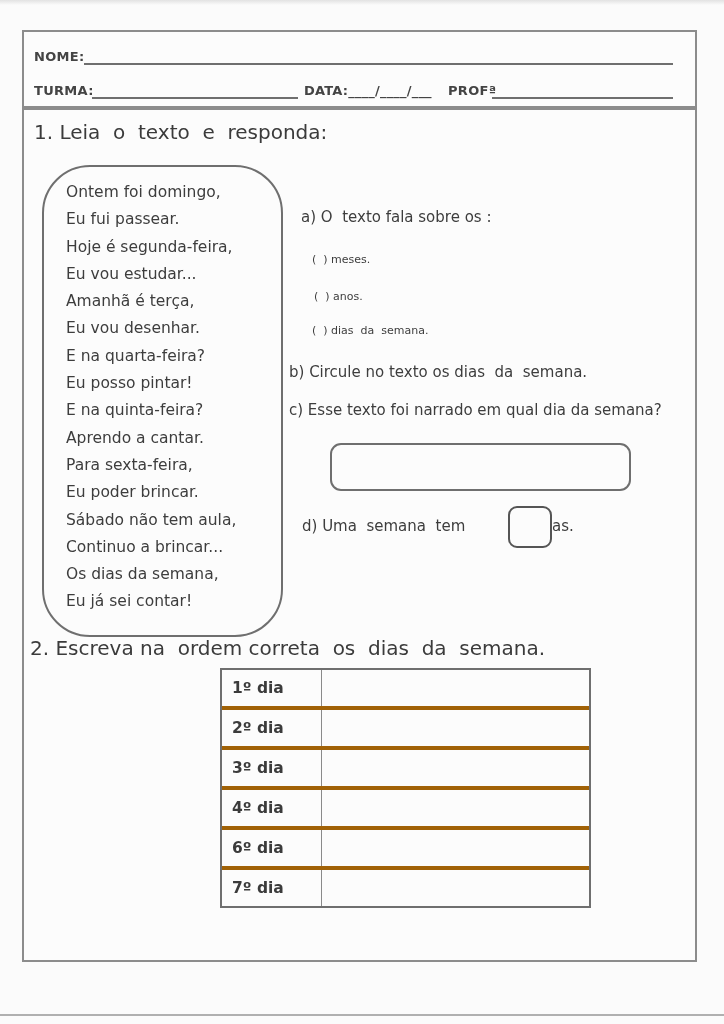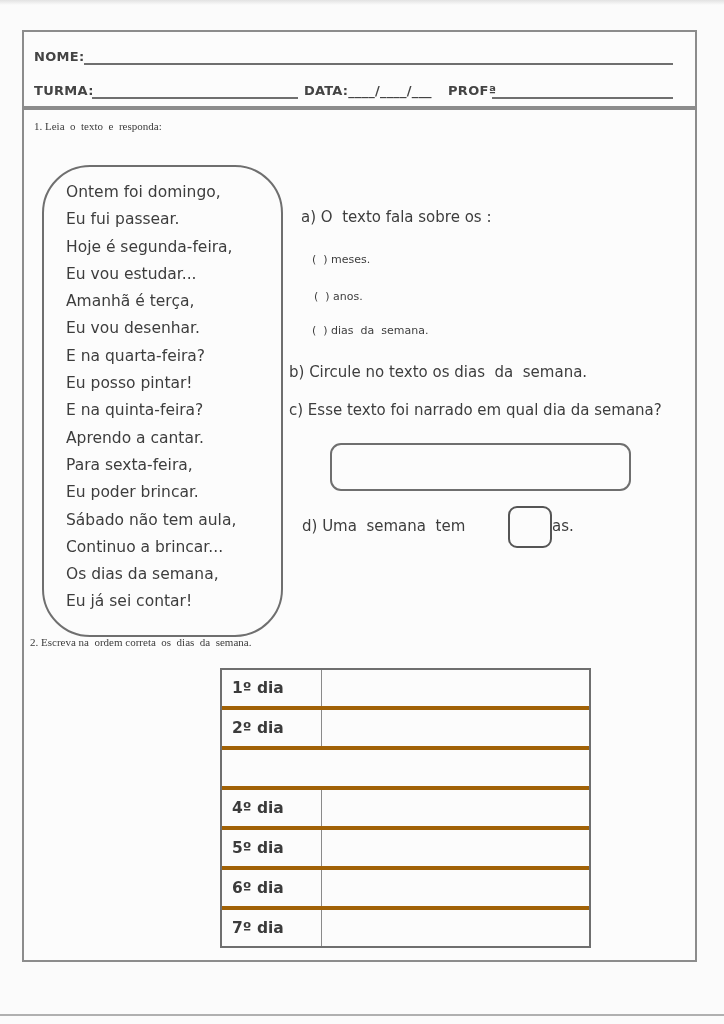--- a/index.html
+++ b/index.html
@@ -19,21 +19,21 @@
   .header-box{position:absolute;left:22px;top:30px;width:671px;height:74px;
     border:2px solid #8c8c8c;background:#fcfcfc;}
   .hlabel{position:absolute;font-size:13px;font-weight:bold;letter-spacing:.3px;color:#444;}
   .hline{position:absolute;border-bottom:2px solid #6f6f6f;height:0;}
   .hdate{position:absolute;font-size:13px;font-weight:bold;letter-spacing:.2px;color:#444;}
 
   
   .main-box{position:absolute;left:22px;top:108px;width:671px;height:850px;
     border:2px solid #8c8c8c;background:#fcfcfc;}
 
-  .q-title{font-size:11px;color:#3b3b3b;font-family:Liberation Serif, serif;}
+  .q-title{font-size:20px;color:#3b3b3b;}
 
   
   .poem-box{position:absolute;left:18px;top:55px;width:237px;height:468px;
     border:2px solid #6f6f6f;border-radius:48px;background:#fcfcfc;}
   .poem-lines{position:absolute;left:22px;top:12px;right:8px;}
   .poem-line{font-size:15.5px;line-height:27.3px;white-space:pre-wrap;color:#3d3d3d;}
 
   
   .q{font-size:15px;color:#3d3d3d;}
   .opt{font-size:11px;color:#3d3d3d;cursor:default;}
@@ -114,28 +114,25 @@
     <div class="days-table">
       <div class="row">
         <div class="cell-label">1º dia</div>
         <div class="cell-answer"></div>
       </div>
       <div class="row">
         <div class="cell-label">2º dia</div>
         <div class="cell-answer"></div>
       </div>
       <div class="row">
+        <div class="cell-label">3º dia</div>
         <div class="cell-answer"></div>
       </div>
       <div class="row">
         <div class="cell-label">4º dia</div>
-        <div class="cell-answer"></div>
-      </div>
-      <div class="row">
-        <div class="cell-label">5º dia</div>
         <div class="cell-answer"></div>
       </div>
       <div class="row">
         <div class="cell-label">6º dia</div>
         <div class="cell-answer"></div>
       </div>
       <div class="row">
         <div class="cell-label">7º dia</div>
         <div class="cell-answer"></div>
       </div>

